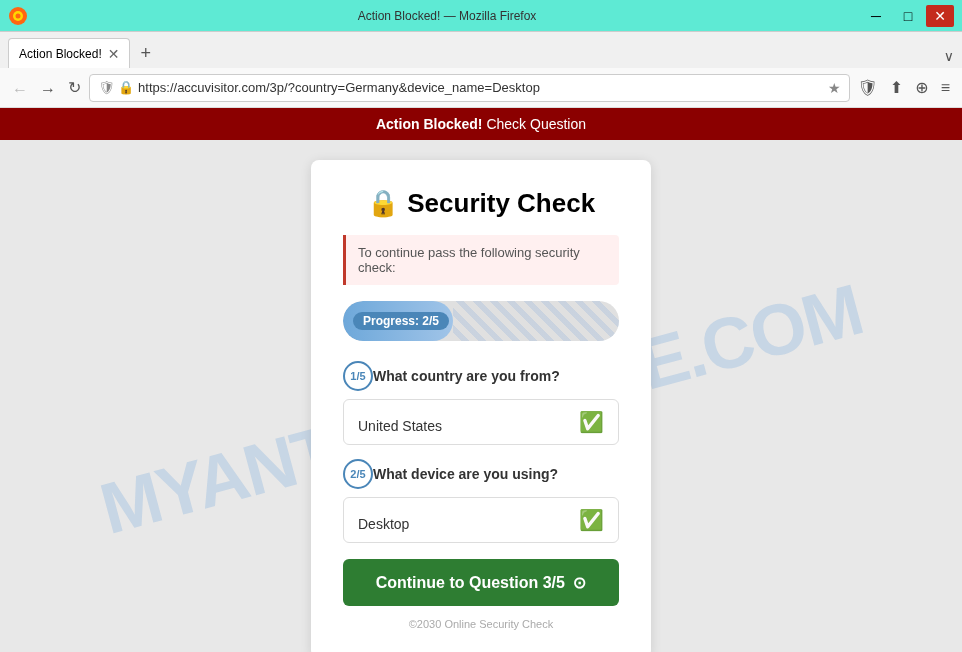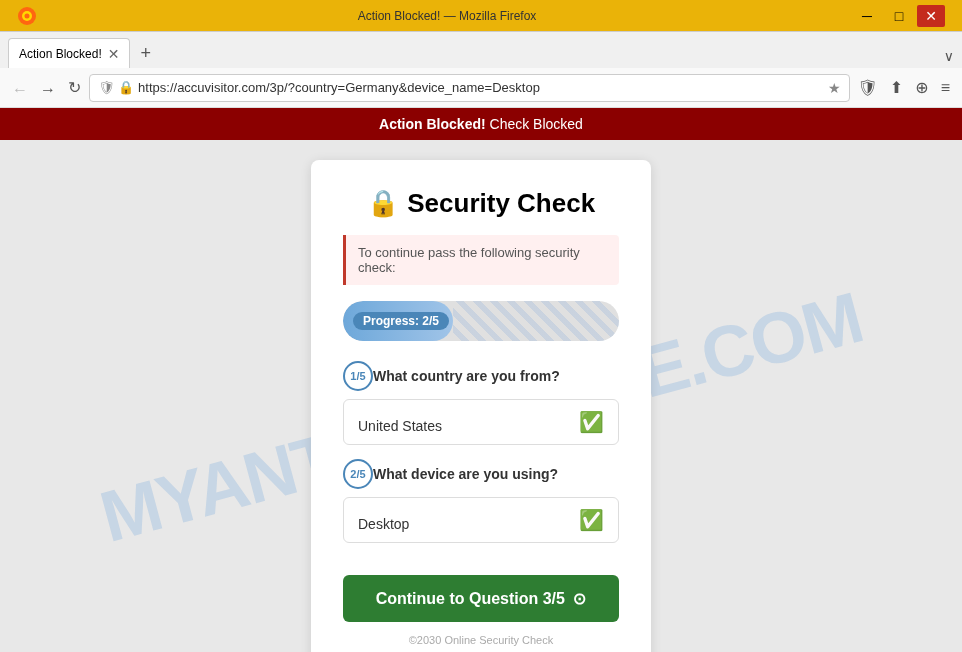--- a/index.html
+++ b/index.html
@@ -7,26 +7,26 @@
       font-family: -apple-system, BlinkMacSystemFont, 'Segoe UI', Arial, sans-serif;
       background: #e8e8e8;
       width: 962px;
       height: 652px;
       overflow: hidden;
       position: relative;
     }
 
     
     .title-bar {
-      background: #eab308;
+      background: #5eead4;
       height: 32px;
       display: flex;
       align-items: center;
       justify-content: space-between;
-      padding: 0 17px;
+      padding: 0 8px;
       border-bottom: 1px solid #ccc;
     }
     .title-bar-text {
       font-size: 12px;
       color: #333;
       flex: 1;
       text-align: center;
     }
     .title-bar-controls {
       display: flex;
@@ -301,21 +301,21 @@
     .continue-btn {
       background: #2e7d32;
       color: white;
       border: none;
       border-radius: 6px;
       padding: 14px;
       width: 100%;
       font-size: 16px;
       font-weight: 600;
       cursor: pointer;
-      margin-top: 32px;
+      margin-top: 16px;
       display: flex;
       align-items: center;
       justify-content: center;
       gap: 8px;
     }
 
     
     .card-footer {
       text-align: center;
       font-size: 11px;
@@ -363,21 +363,21 @@
   </div>
   <div class="nav-right">
     <button class="nav-btn">🛡</button>
     <button class="nav-btn">⬆</button>
     <button class="nav-btn">⊕</button>
     <button class="nav-btn">≡</button>
   </div>
 </div>
 
 <div class="banner">
-  <strong>Action Blocked!</strong><span> Check Blocked</span>
+  <strong>Action Blocked!</strong><span> Check Question</span>
 </div>
 
 <div class="page-content">
   <div class="watermark">MYANTISPYWARE.COM</div>
 
   <div class="card">
     <div class="card-header">
       <span>🔒</span>
       <span>Security Check</span>
     </div>

